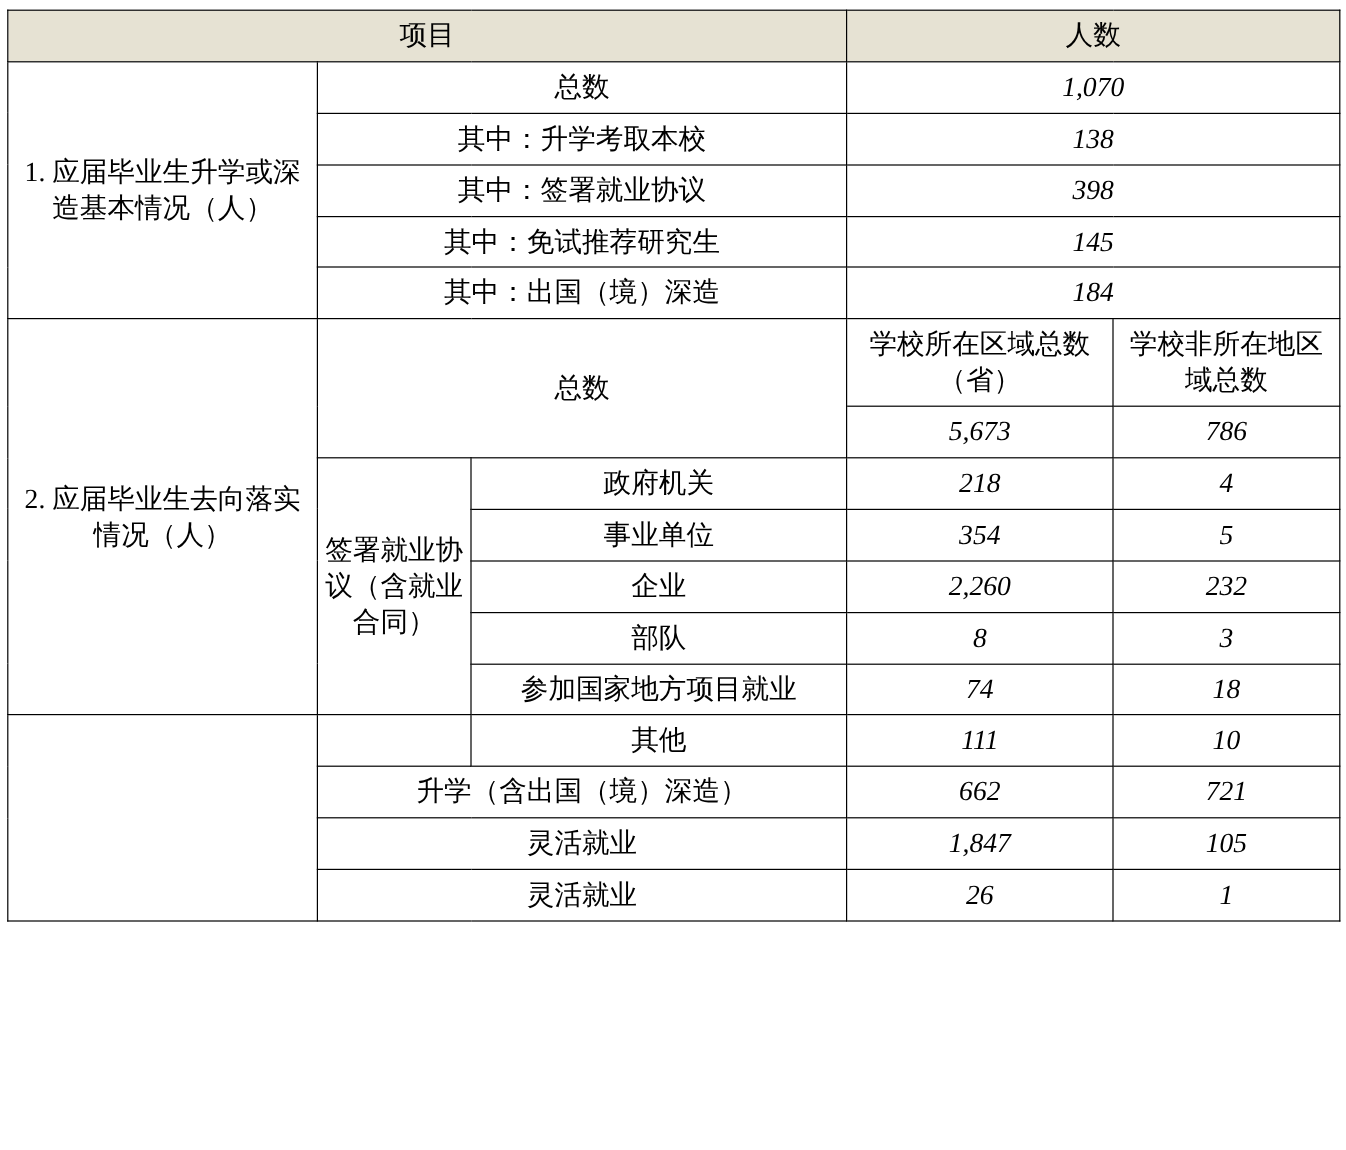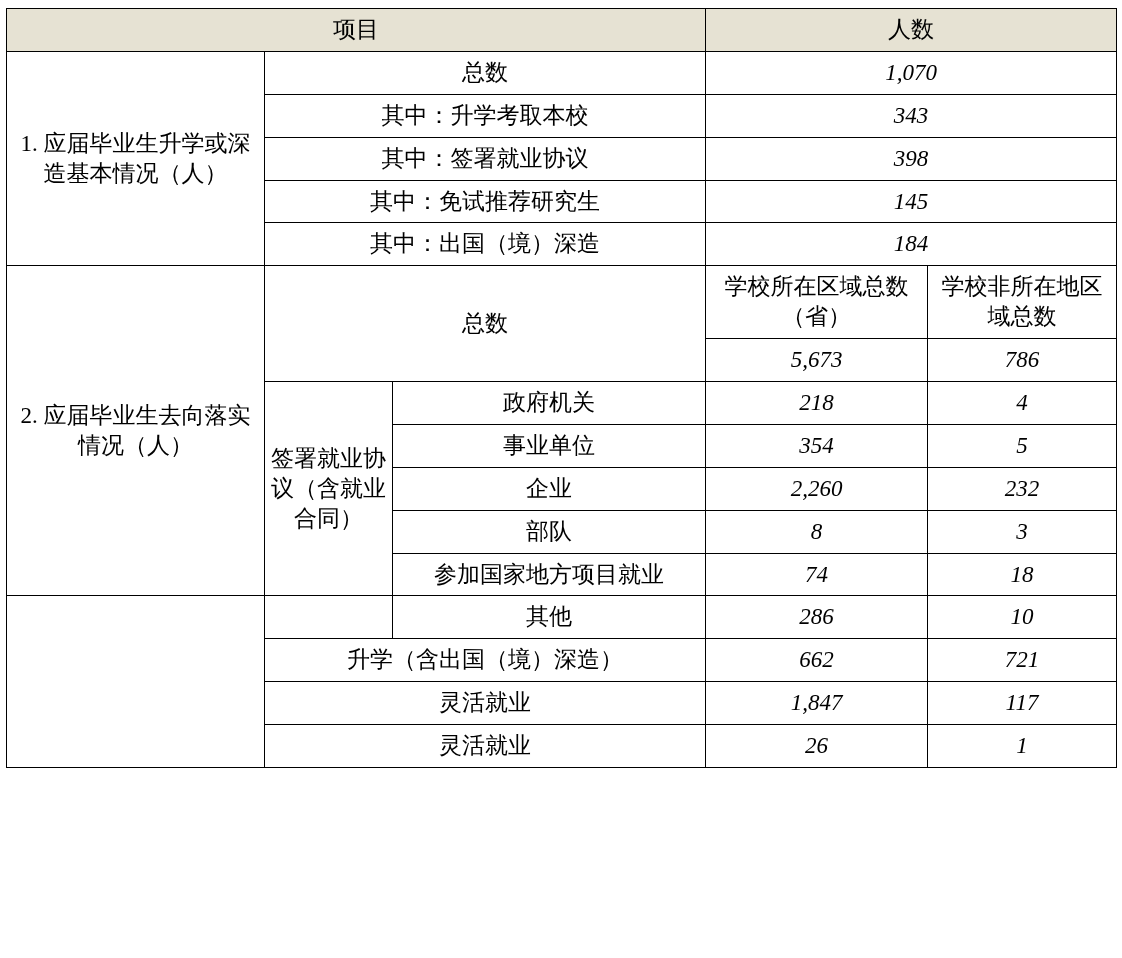--- a/index.html
+++ b/index.html
@@ -79,21 +79,21 @@
         <td class="header" colspan="2">人数</td>
       </tr>
 
       <tr>
         <td class="cat" rowspan="5">1. 应届毕业生升学或深造基本情况（人）</td>
         <td colspan="2">总数</td>
         <td class="num" colspan="2">1,070</td>
       </tr>
       <tr>
         <td colspan="2">其中：升学考取本校</td>
-        <td class="num" colspan="2">343</td>
+        <td class="num" colspan="2">138</td>
       </tr>
       <tr>
         <td colspan="2">其中：签署就业协议</td>
         <td class="num" colspan="2">398</td>
       </tr>
       <tr>
         <td colspan="2">其中：免试推荐研究生</td>
         <td class="num" colspan="2">145</td>
       </tr>
       <tr>
@@ -136,32 +136,32 @@
       <tr>
         <td>参加国家地方项目就业</td>
         <td class="num">74</td>
         <td class="num">18</td>
       </tr>
 
       <tr>
         <td class="blank" rowspan="4"></td>
         <td class="blank"></td>
         <td>其他</td>
-        <td class="num">286</td>
+        <td class="num">111</td>
         <td class="num">10</td>
       </tr>
       <tr>
         <td colspan="2">升学（含出国（境）深造）</td>
         <td class="num">662</td>
         <td class="num">721</td>
       </tr>
       <tr>
         <td colspan="2">灵活就业</td>
         <td class="num">1,847</td>
-        <td class="num">117</td>
+        <td class="num">105</td>
       </tr>
       <tr>
         <td colspan="2">灵活就业</td>
         <td class="num">26</td>
         <td class="num">1</td>
       </tr>
     </tbody>
   </table>
 </div>
 

